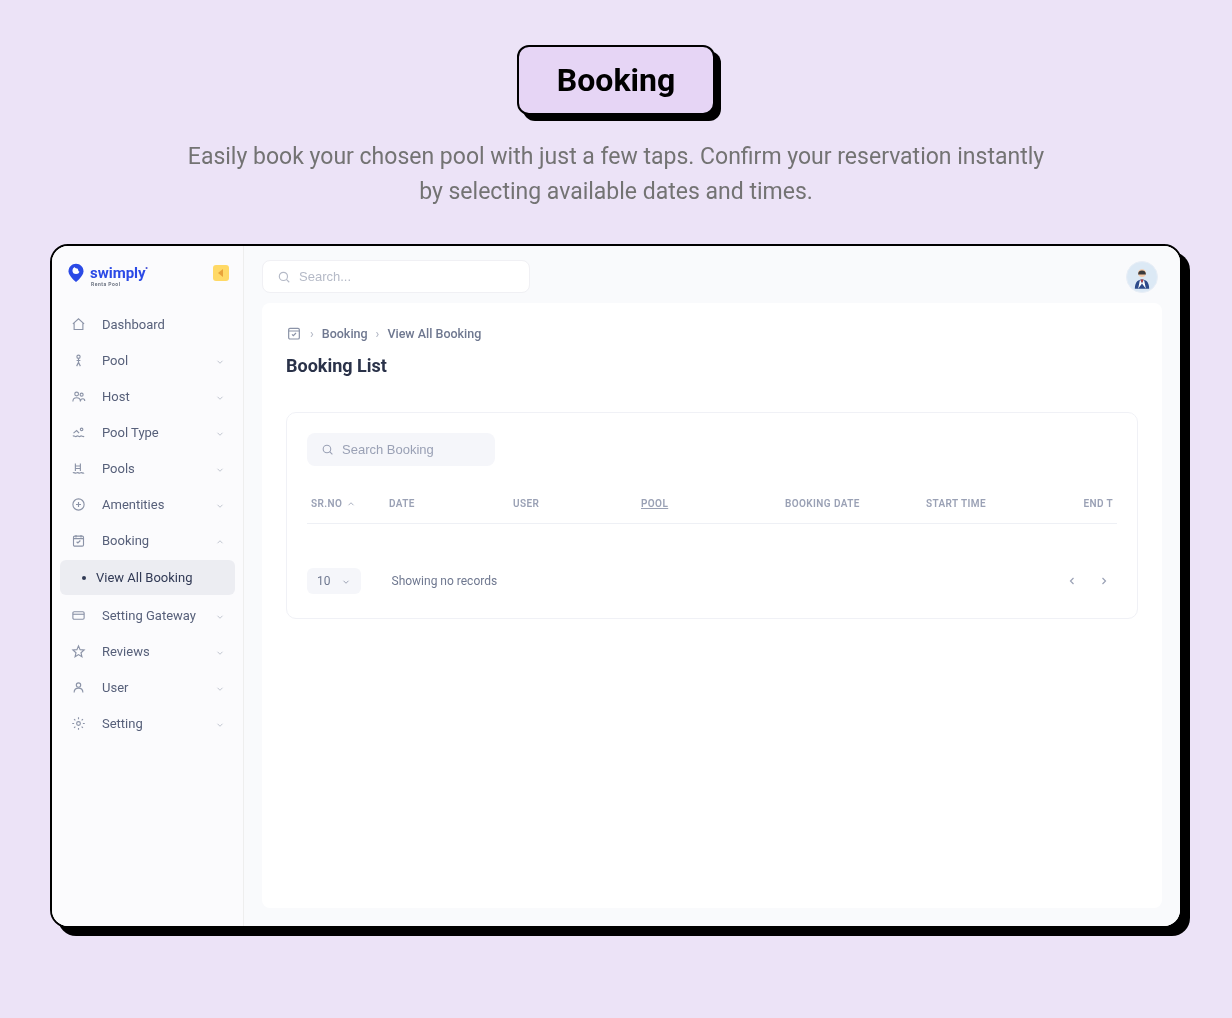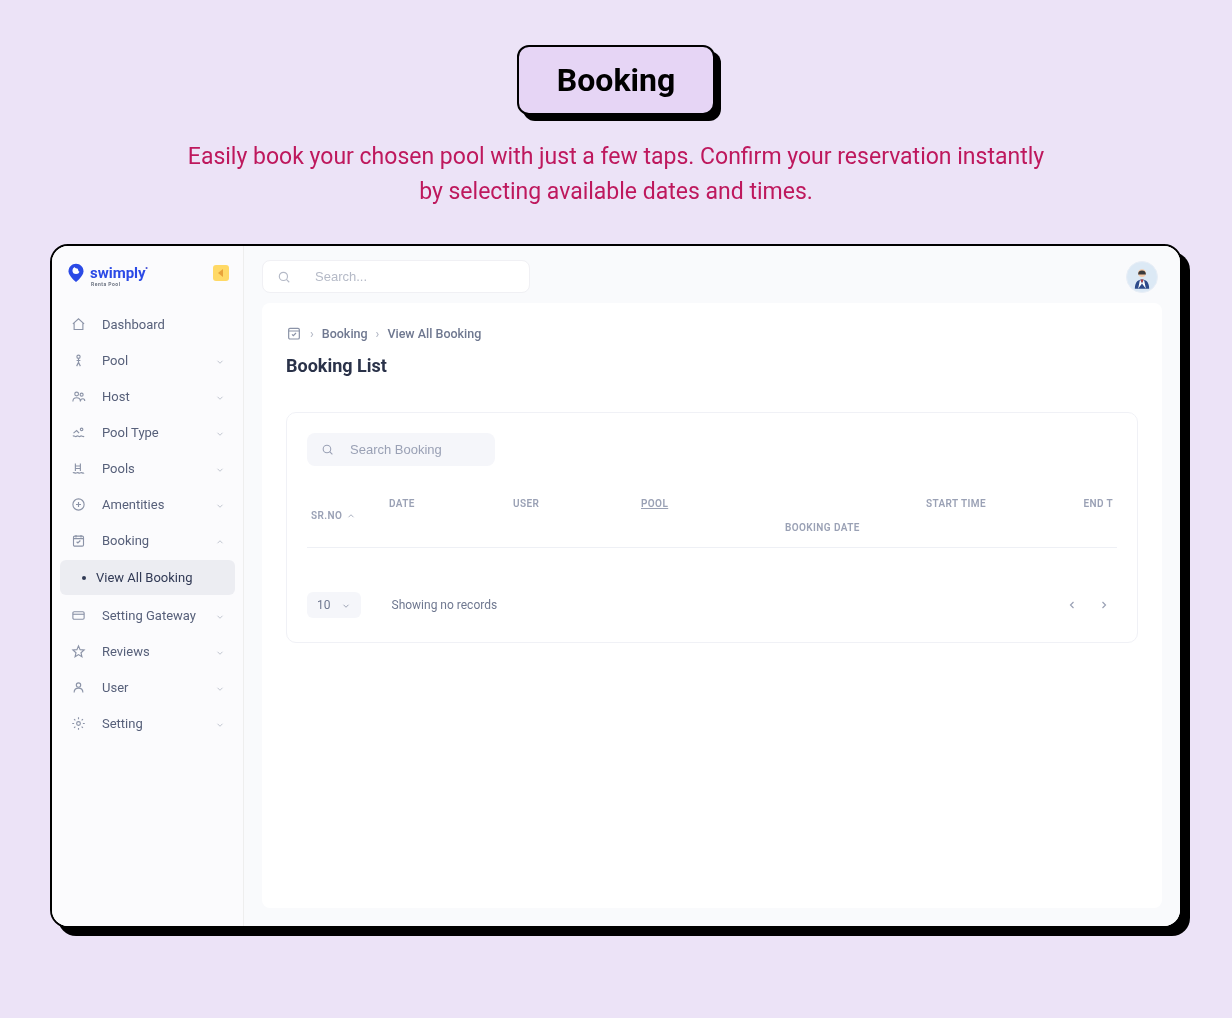--- a/index.html
+++ b/index.html
@@ -23,21 +23,21 @@
   border-radius: 12px;
   padding: 14px 38px;
   box-shadow: 6px 6px 0 #000;
   font-size: 32px;
   font-weight: 700;
   color: #000;
 }
 .header-desc {
   text-align: center;
   font-size: 23px;
-  color: #be185d;
+  color: #737373;
   line-height: 1.5;
   max-width: 880px;
   margin: 0 auto 35px auto;
 }
 .app-frame {
   background: #fff;
   border: 2px solid #000;
   border-radius: 18px;
   box-shadow: 8px 8px 0 #000;
   height: 684px;
@@ -124,21 +124,21 @@
   padding: 14px 22px 10px 18px;
   gap: 14px;
 }
 .search-bar {
   flex: 0 0 268px;
   background: #fff;
   border-radius: 8px;
   padding: 8px 14px;
   display: flex;
   align-items: center;
-  gap: 24px;
+  gap: 8px;
   color: #b5bac7;
   font-size: 13px;
   border: 1px solid #f0f0f4;
 }
 .search-bar input {
   border: none; outline: none; flex:1; font-size: 13px; color: #606878; background: transparent;
 }
 .search-bar input::placeholder { color: #b5bac7; }
 .topbar-spacer { flex: 1; }
 .avatar {
@@ -176,21 +176,21 @@
   border: 1px solid #f0f1f6;
   border-radius: 10px;
   padding: 20px 20px 24px 20px;
 }
 .card-search {
   background: #f5f6fa;
   border-radius: 8px;
   padding: 9px 14px;
   display: inline-flex;
   align-items: center;
-  gap: 16px;
+  gap: 8px;
   color: #9aa1b5;
   font-size: 13px;
   width: 188px;
   margin-bottom: 22px;
 }
 .card-search input { border:none; outline:none; background:transparent; font-size:13px; color:#606878; flex:1; width: 100%; }
 .card-search input::placeholder { color:#9aa1b5; }
 .table-head {
   display: flex;
   color: #9aa1b5;
@@ -198,21 +198,21 @@
   font-weight: 600;
   letter-spacing: 0.4px;
   padding: 10px 4px 14px 4px;
   border-bottom: 1px solid #eef0f5;
   gap: 16px;
 }
 .th-sr { width: 62px; display:flex; align-items:center; gap:4px; }
 .th-date { width: 108px; }
 .th-user { width: 112px; }
 .th-pool { width: 128px; text-decoration: underline; }
-.th-bdate { width: 112px; margin-top: 24px; }
+.th-bdate { width: 112px; }
 .th-start { width: 86px; text-align:center; }
 .th-end { flex:1; text-align:right; padding-right: 0; white-space: nowrap; overflow: hidden; }
 .sort-icon { width:10px; height:10px; }
 .sort-icon svg { width:100%; height:100%; stroke:currentColor; fill:none; stroke-width:2; }
 .table-footer {
   display:flex; align-items:center; padding-top: 44px; gap: 31px; font-size: 12px; color:#6f7890;
 }
 .pagesize {
   background:#f5f6fa; border-radius:6px; padding:6px 10px; display:flex; align-items:center; gap:10px;
 }

